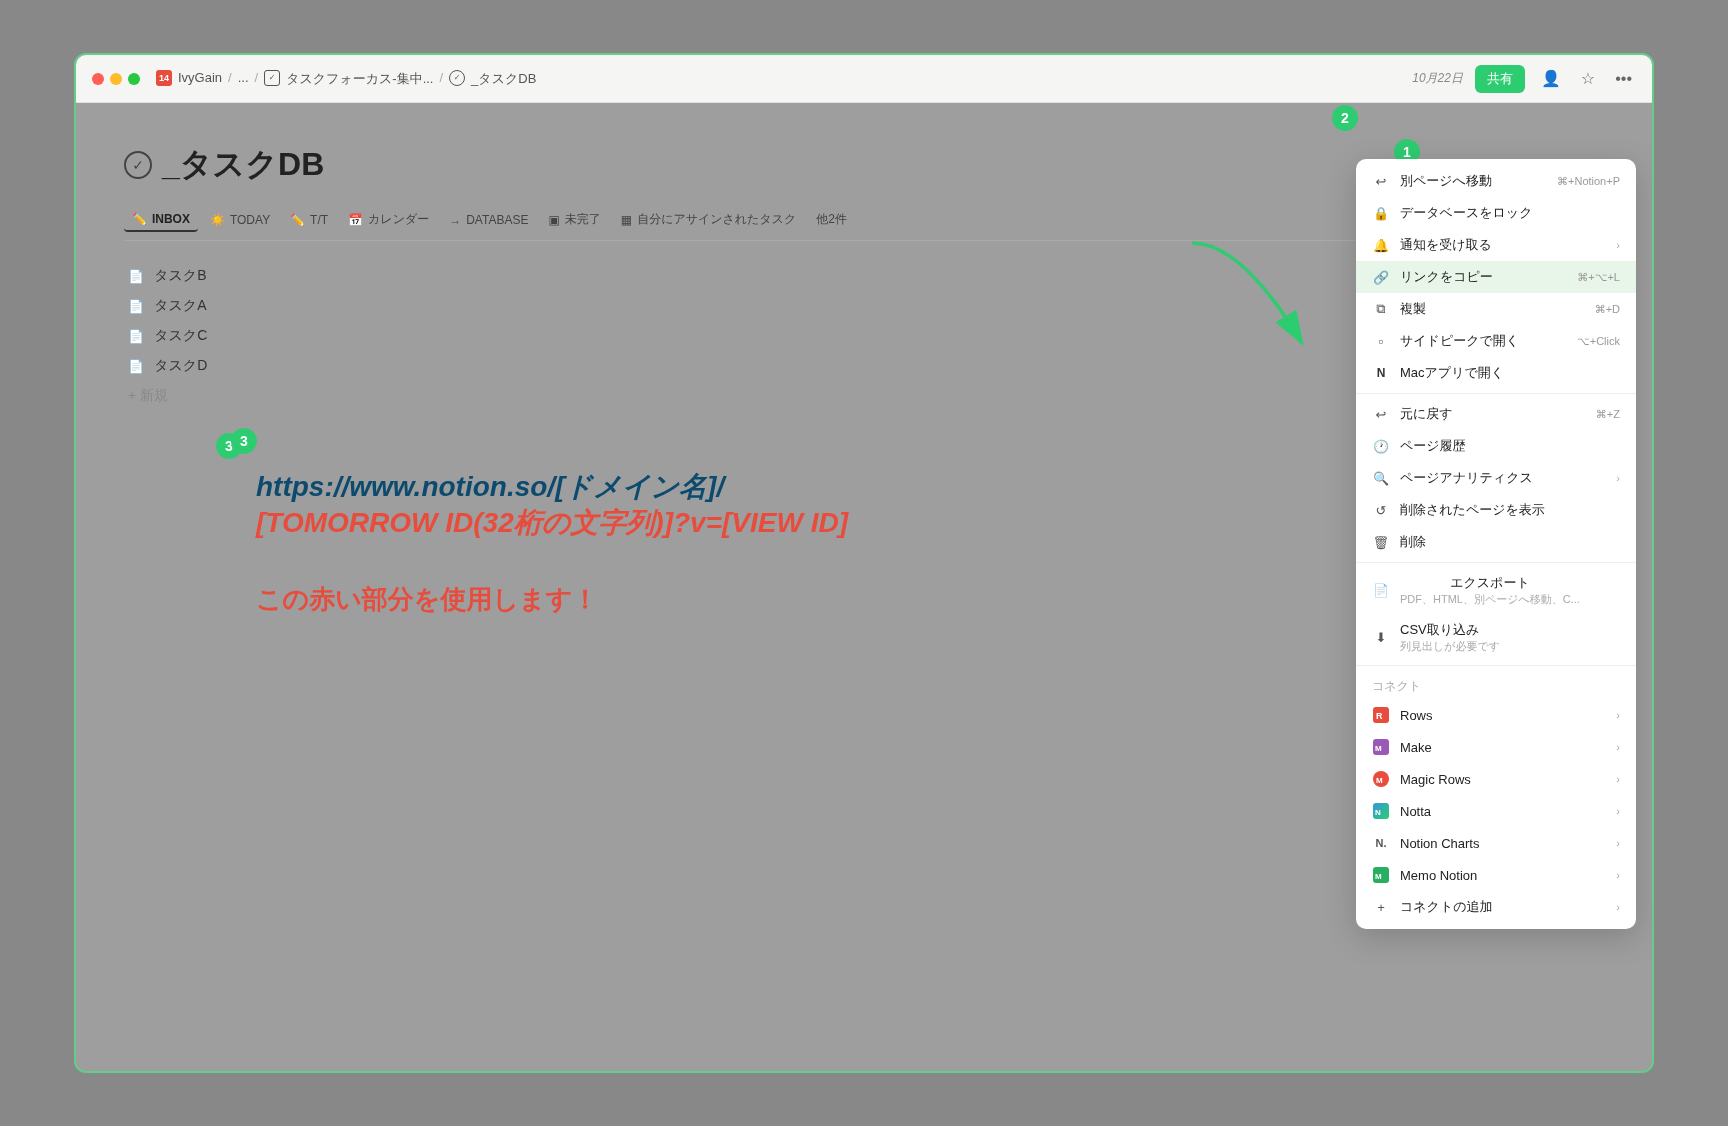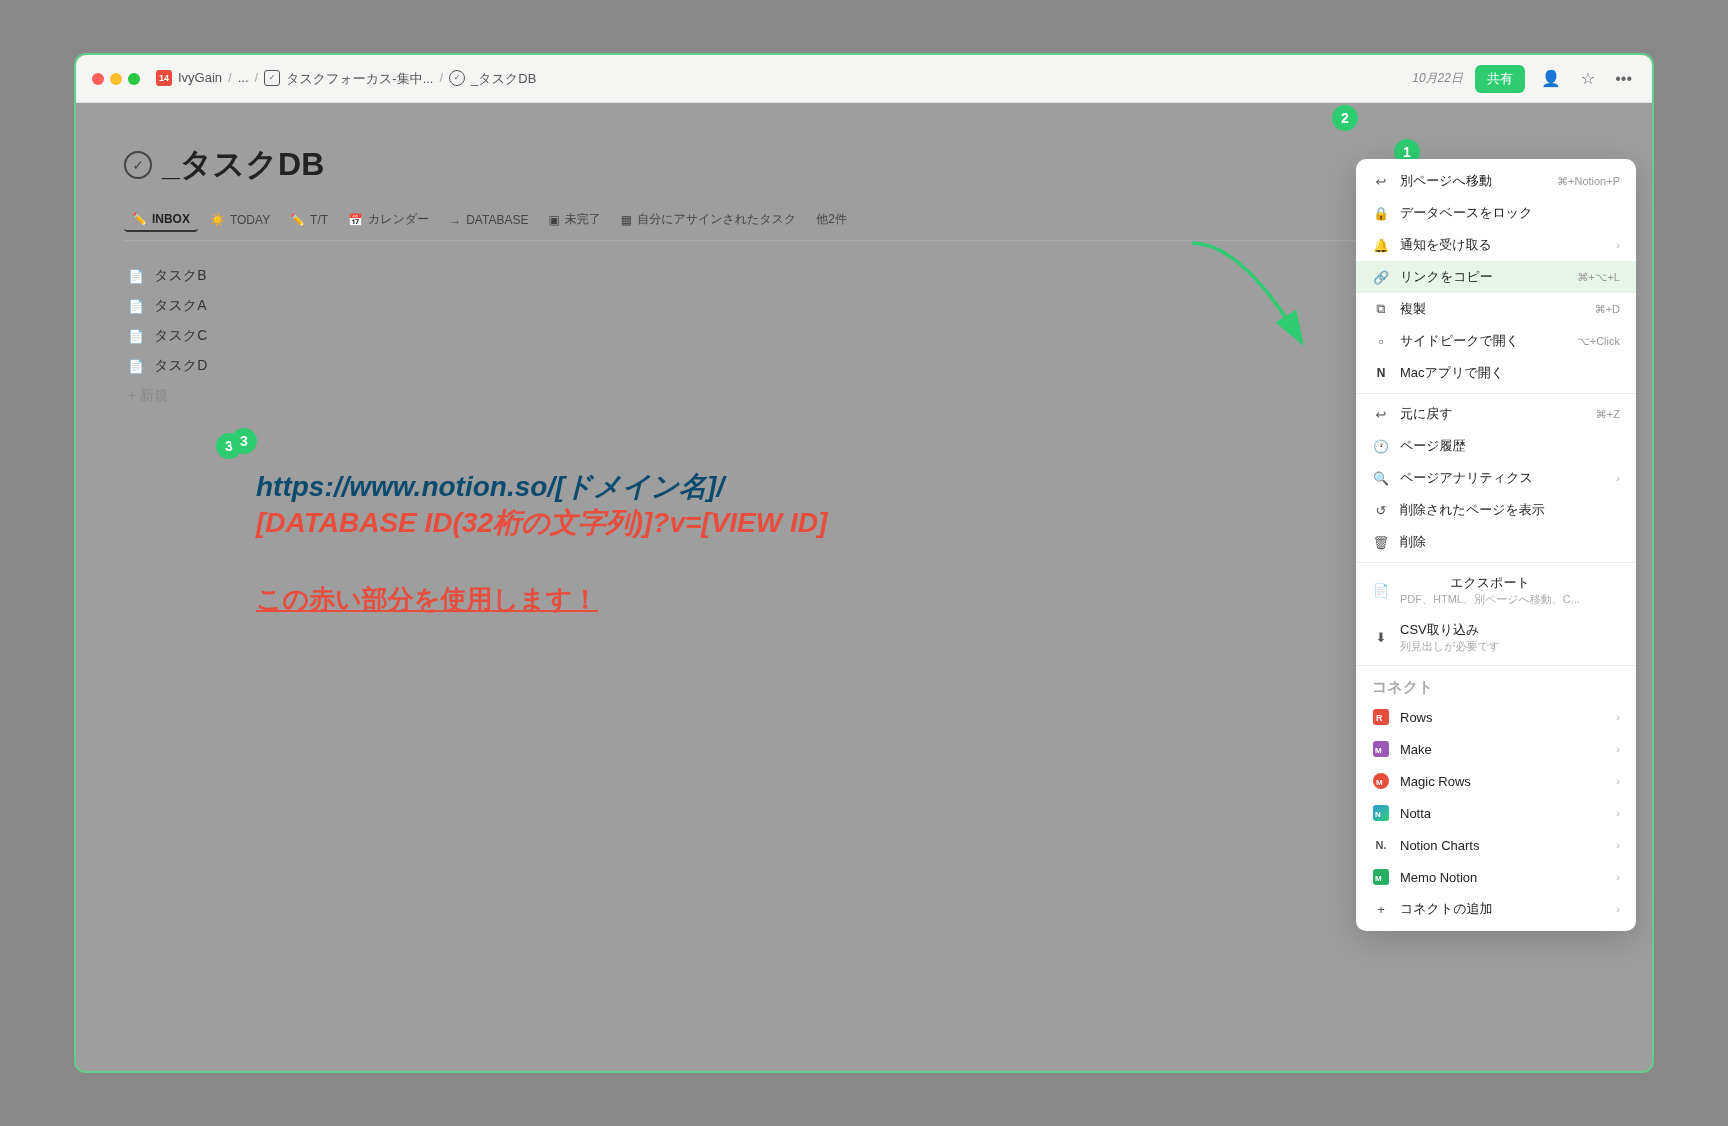--- a/index.html
+++ b/index.html
@@ -248,21 +248,20 @@
       color: #e74c3c;
       line-height: 1.3;
       font-style: italic;
     }
     .note-red {
       font-size: 26px;
       font-weight: 700;
       color: #e74c3c;
       margin-top: 40px;
       margin-left: 30px;
-      text-decoration: underline;
     }
     
     .dropdown-menu {
       position: absolute;
       top: 56px;
       right: 16px;
       width: 280px;
       background: #fff;
       border-radius: 10px;
       box-shadow: 0 8px 32px rgba(0,0,0,0.18);
@@ -301,24 +300,24 @@
     .menu-item-arrow {
       font-size: 11px;
       color: #aaa;
     }
     .menu-divider {
       height: 1px;
       background: #eee;
       margin: 4px 0;
     }
     .menu-section-label {
-      font-size: 15px;
+      font-size: 12px;
       color: #aaa;
       padding: 8px 16px 4px;
-      font-weight: 700;
+      font-weight: 400;
     }
     
     .badge-2 {
       position: absolute;
       top: 50px;
       right: 294px;
     }
   </style>
 </head>
 <body>
@@ -424,21 +423,21 @@
           <span>+ 新規</span>
         </div>
       </div>
 
       <div class="url-annotation" style="position:absolute; top: 330px; left: 150px;">
         <div style="position:relative; display:inline-block;">
           <div class="badge-num" style="position:relative; display:inline-flex; top:0; left:0; margin-bottom:10px; margin-left: -10px;">3</div>
         </div>
         <div class="url-text-block">
           <div class="url-green">https://www.notion.so/[ドメイン名]/</div>
-          <div class="url-red">[DATABASE ID(32桁の文字列)]?v=[VIEW ID]</div>
+          <div class="url-red">[TOMORROW ID(32桁の文字列)]?v=[VIEW ID]</div>
         </div>
         <div class="note-red">この赤い部分を使用します！</div>
       </div>
     </div>
 
     <div style="position:absolute; top:120px; right:310px; pointer-events:none;">
       <svg width="180" height="180" viewBox="0 0 180 180">
         <defs>
           <marker id="arrowhead" markerWidth="10" markerHeight="7" refX="9" refY="3.5" orient="auto">
             <polygon points="0 0, 10 3.5, 0 7" fill="#2ecc71"></polygon>

